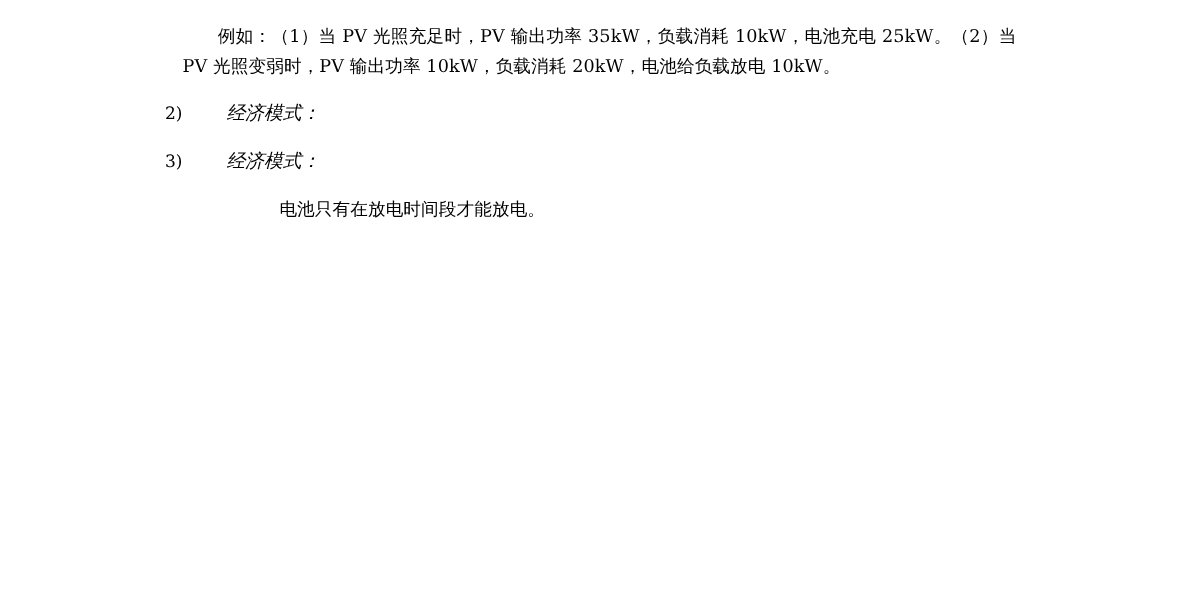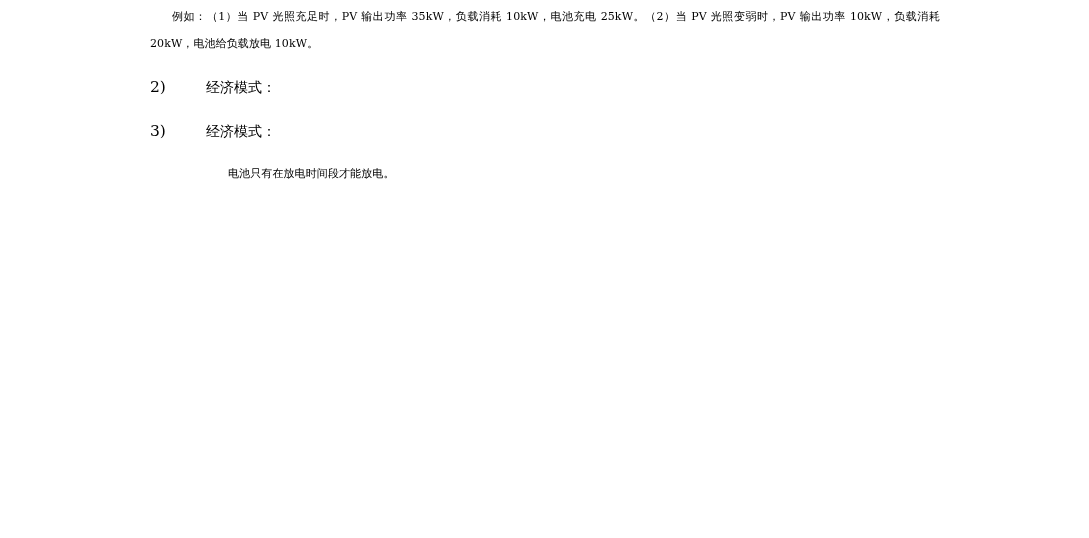--- a/index.html
+++ b/index.html
@@ -21,22 +21,22 @@
     padding: 0;
     box-sizing: border-box;
   }
   .content {
     position: absolute;
     left: 150px;
     top: 4px;
     width: 790px;
   }
   p {
-    margin: 0;
-    font-size: 11px;
+    margin: 16px;
+    font-size: 16px;
     line-height: 26.5px;
     text-align: justify;
     text-justify: inter-ideograph;
     letter-spacing: 0.1px;
   }
   .indent-2 { text-indent: 2em; }
   .block-gap { margin-top: 17px; }
   .tight { margin-top: 0; }
 
   
@@ -45,22 +45,23 @@
     padding-left: 56px;
   }
   .numrow .num {
     position: absolute;
     left: 0;
     top: 0;
     font-size: 15.5px;
     line-height: 26.5px;
   }
   .numrow .numtext {
-    font-size: 14px;
+    font-size: 17px;
     line-height: 26.5px;
+    font-style: italic;
   }
   .sub {
     padding-left: 56px;
   }
 </style>
 </head>
 <body>
 
 <div class="page">
   <div class="content">

